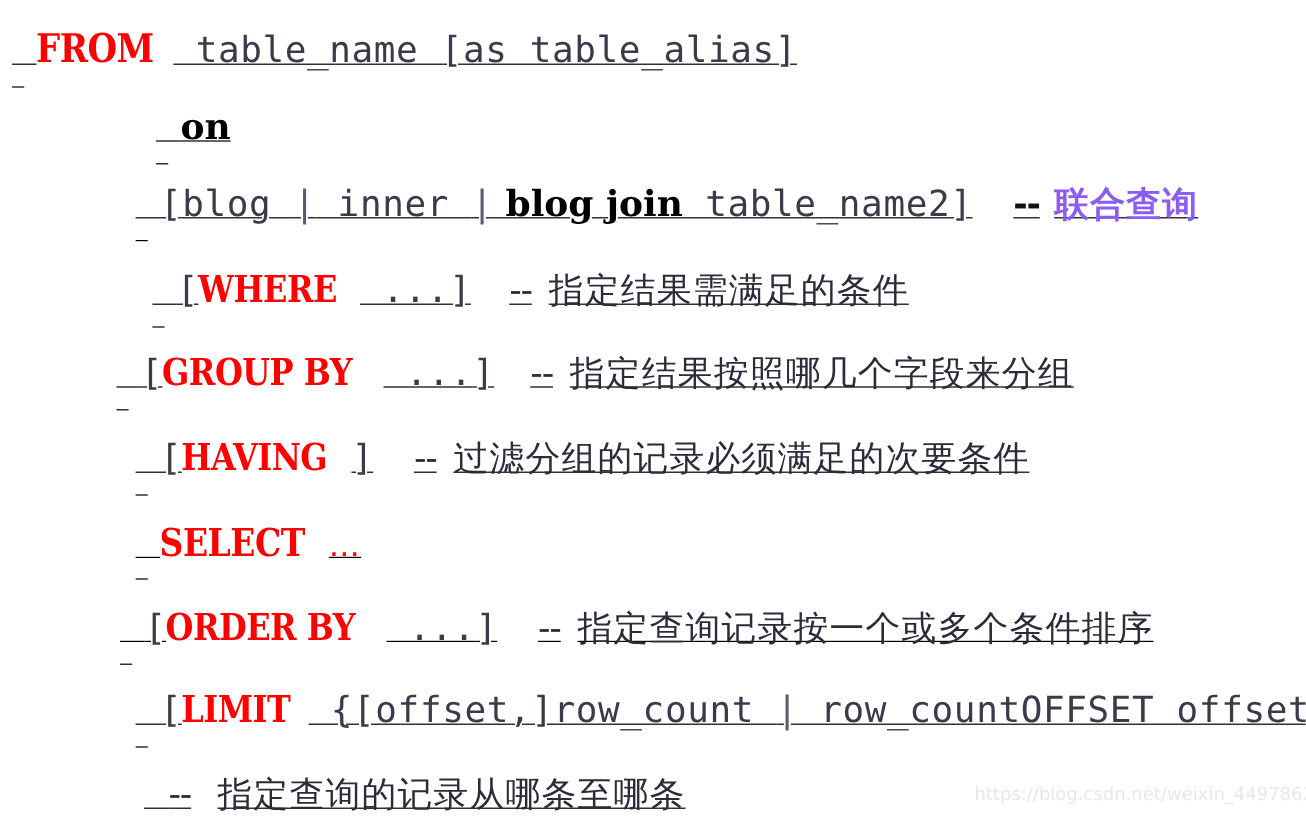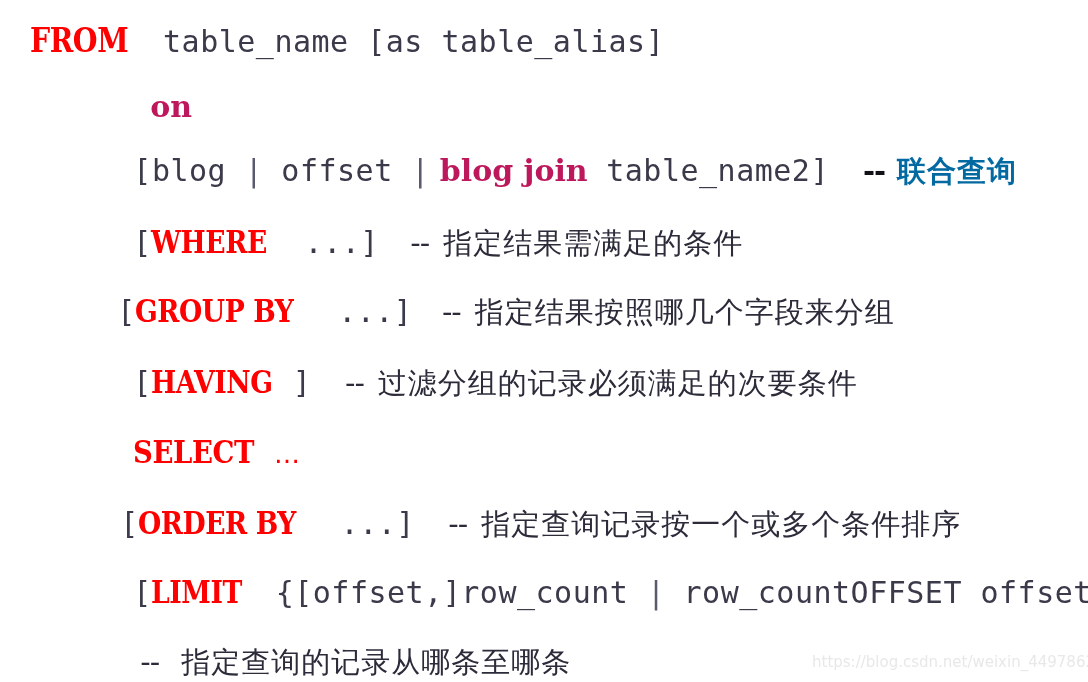--- a/index.html
+++ b/index.html
@@ -20,20 +20,21 @@
     position: absolute;
     inset: 0;
     background: #ffffff;
   }
 
   
   .line {
     position: absolute;
     white-space: pre;
     line-height: 1;
+    text-decoration: underline;
   }
 
   
   .code {
     font-family: "DejaVu Sans Mono", "Liberation Mono", monospace;
     font-size: 30px;
     color: #3a3a4a;
     letter-spacing: 0.5px;
   }
 
@@ -46,37 +47,37 @@
     letter-spacing: -0.5px;
     transform: scaleX(0.86);
     transform-origin: left center;
     display: inline-block;
   }
 
   
   .kw-mono {
     font-family: "DejaVu Serif", "Liberation Serif", serif;
     font-weight: bold;
-    color: #be185d;
+    color: #000000;
     font-size: 30px;
     letter-spacing: 0px;
   }
 
   
   .cn {
     font-family: "DejaVu Sans", "Liberation Sans", sans-serif;
     font-size: 29px;
     color: #2b2b3a;
     letter-spacing: 1px;
   }
   .cn-bold {
     font-family: "DejaVu Sans", "Liberation Sans", sans-serif;
     font-size: 29px;
     font-weight: bold;
-    color: #0369a1;
+    color: #8b5cf6;
     letter-spacing: 1px;
   }
 
   
   .dash {
     font-family: "DejaVu Sans", "Liberation Sans", sans-serif;
     font-size: 29px;
     color: #2b2b3a;
     letter-spacing: -1px;
   }
@@ -123,24 +124,24 @@
 
   <div class="line" style="left:10px; top:8px;">
     <span class="kw" style="font-size:33px;">FROM</span><span class="code"> table_name [as table_alias]</span>
   </div>
 
   <div class="line" style="left:130px; top:76px;">
     <span class="kw-mono">on</span>
   </div>
 
   <div class="line" style="left:113px; top:140px;">
-    <span class="code">[blog </span><span class="pipe">|</span><span class="code"> offset </span><span class="pipe">|</span><span class="kw-mono"> blog join</span><span class="code"> table_name2]</span><span style="display:inline-block;width:34px;"></span><span class="dash-bold">--</span><span style="display:inline-block;width:12px;"></span><span class="cn-bold">联合查询</span>
+    <span class="code">[blog </span><span class="pipe">|</span><span class="code"> inner </span><span class="pipe">|</span><span class="kw-mono"> blog join</span><span class="code"> table_name2]</span><span style="display:inline-block;width:34px;"></span><span class="dash-bold">--</span><span style="display:inline-block;width:12px;"></span><span class="cn-bold">联合查询</span>
   </div>
 
-  <div class="line" style="left:113px; top:211px;">
+  <div class="line" style="left:127px; top:211px;">
     <span class="bracket">[</span><span class="kw">WHERE</span><span class="code"> ...</span><span class="bracket">]</span><span style="display:inline-block;width:32px;"></span><span class="dash">--</span><span style="display:inline-block;width:14px;"></span><span class="cn">指定结果需满足的条件</span>
   </div>
 
   <div class="line" style="left:97px; top:280px;">
     <span class="bracket">[</span><span class="kw">GROUP BY</span><span class="code"> ...</span><span class="bracket">]</span><span style="display:inline-block;width:30px;"></span><span class="dash">--</span><span style="display:inline-block;width:14px;"></span><span class="cn">指定结果按照哪几个字段来分组</span>
   </div>
 
   <div class="line" style="left:113px; top:351px;">
     <span class="bracket">[</span><span class="kw">HAVING</span><span class="bracket">]</span><span style="display:inline-block;width:34px;"></span><span class="dash">--</span><span style="display:inline-block;width:14px;"></span><span class="cn">过滤分组的记录必须满足的次要条件</span>
   </div>

